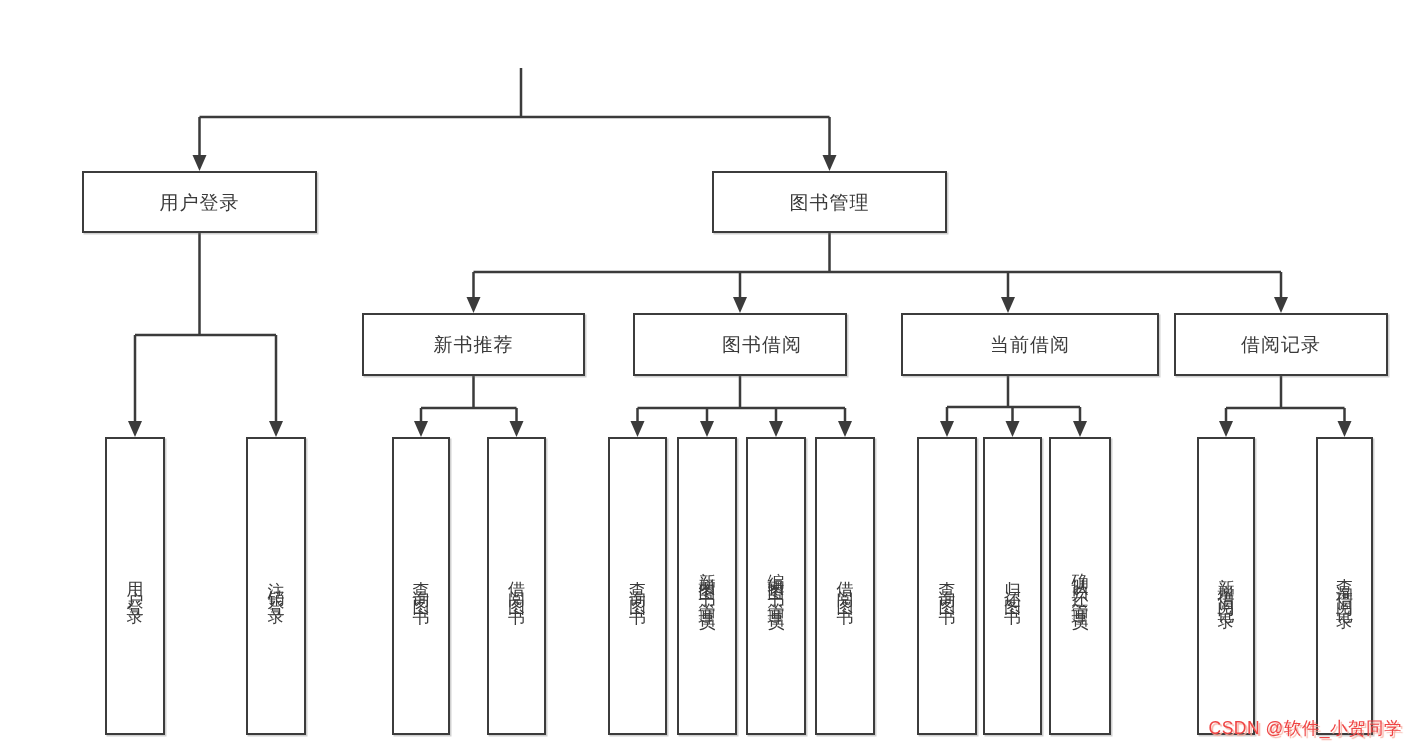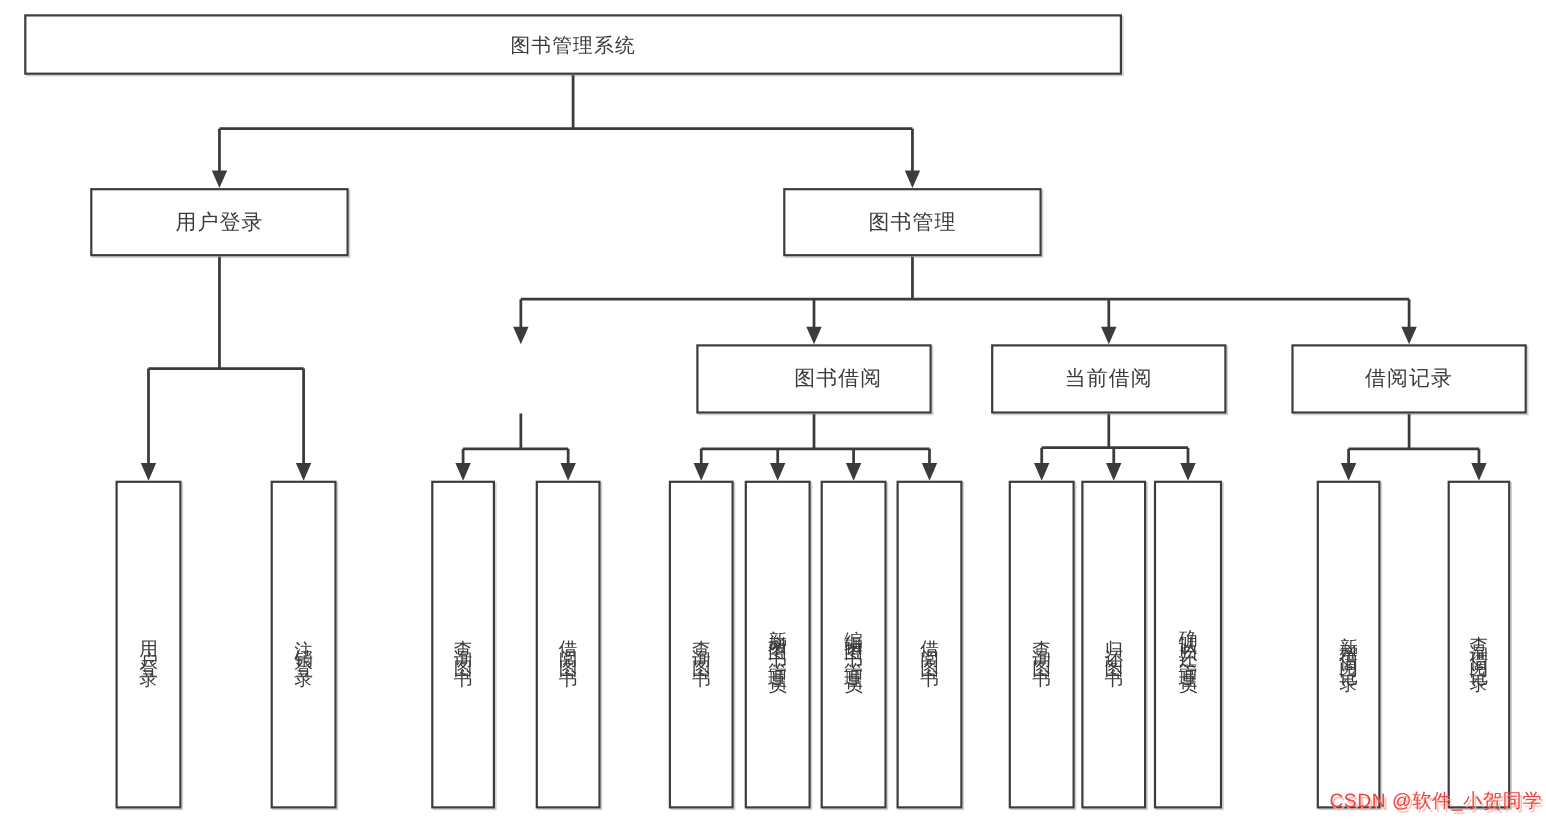--- a/index.html
+++ b/index.html
@@ -30,21 +30,21 @@
     top:437px;height:298px;
   }
   
   #n-root{left:22px;top:13px;width:998px;height:55px;font-size:18px;}
   
   #n-user-login{left:82px;top:171px;width:235px;height:62px;}
   #n-book-mgmt{left:712px;top:171px;width:235px;height:62px;}
   
   #n-new-book{left:362px;top:313px;width:223px;height:63px;}
   #n-borrow{left:633px;top:313px;width:214px;height:63px;padding-left:44px;}
-  #n-current{left:901px;top:313px;width:214px;height:63px;}
+  #n-current{left:901px;top:313px;width:258px;height:63px;}
   #n-records{left:1174px;top:313px;width:214px;height:63px;text-align:center;}
   
   #l-a1{left:105px;width:60px;}
   #l-a2{left:246px;width:60px;}
   #l-b1{left:392px;width:58px;}
   #l-b2{left:487px;width:59px;}
   #l-c1{left:608px;width:59px;}
   #l-c2{left:677px;width:60px;letter-spacing:6px;}
   #l-c3{left:746px;width:60px;letter-spacing:6px;}
   #l-c4{left:815px;width:60px;}
@@ -102,25 +102,25 @@
       <polygon points="769,421 783,421 776,437"></polygon>
       <polygon points="838,421 852,421 845,437"></polygon>
       <polygon points="940,421 954,421 947,437"></polygon>
       <polygon points="1005.5,421 1019.5,421 1012.5,437"></polygon>
       <polygon points="1073,421 1087,421 1080,437"></polygon>
       <polygon points="1219,421 1233,421 1226,437"></polygon>
       <polygon points="1337.5,421 1351.5,421 1344.5,437"></polygon>
     </g>
   </svg>
 
-  <div class="node" id="n-root">图书管理系统</div>
 
   <div class="node" id="n-user-login">用户登录</div>
   <div class="node" id="n-book-mgmt">图书管理</div>
 
+  <div class="node" id="n-new-book">新书推荐</div>
   <div class="node" id="n-borrow">图书借阅</div>
   <div class="node" id="n-current">当前借阅</div>
   <div class="node" id="n-records">借阅记录</div>
 
   <div class="node leaf" id="l-a1">用户登录</div>
   <div class="node leaf" id="l-a2">注销登录</div>
 
   <div class="node leaf" id="l-b1">查询图书</div>
   <div class="node leaf" id="l-b2">借阅图书</div>
 

